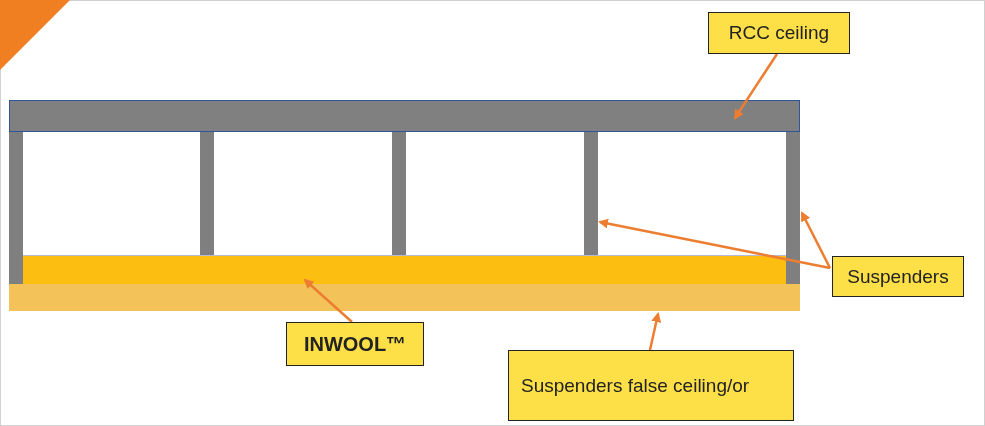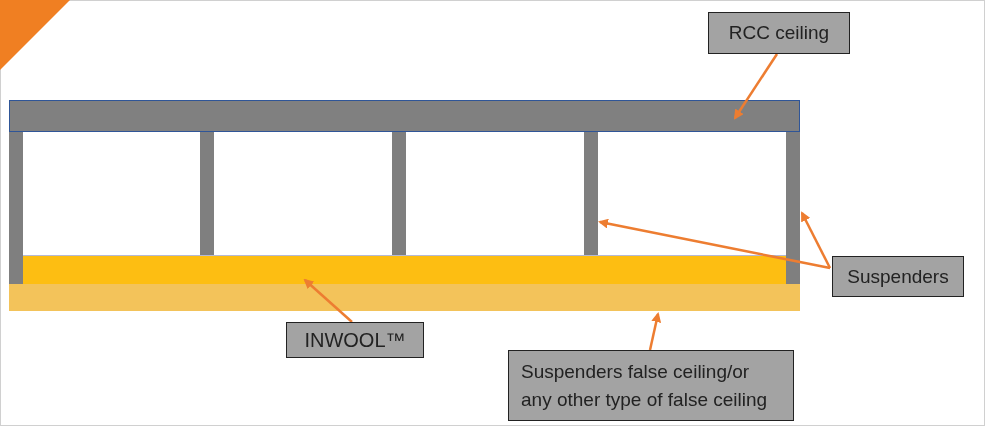--- a/index.html
+++ b/index.html
@@ -7,25 +7,25 @@
          font-family:"Liberation Sans", sans-serif; }
   .frame { position:absolute; left:0; top:0; width:983px; height:424px; border:1px solid #d0d0d0; }
   .corner { position:absolute; left:0; top:0; width:0; height:0;
             border-top:70px solid #f07f22; border-right:70px solid transparent; }
   .beam { position:absolute; left:9px; top:100px; width:789px; height:30px; background:#808080;
           border:1px solid #2f5597; }
   .col { position:absolute; top:132px; width:14px; height:152px; background:#7f7f7f; }
   .wool { position:absolute; left:23px; top:255px; width:763px; height:29px; background:#fdbe12;
           border-top:1px solid #b4b9d6; }
   .false { position:absolute; left:9px; top:284px; width:791px; height:27px; background:#f3c35a; }
-  .label { position:absolute; background:#a3a3a3; border:1.5px solid #222; color:#222;
+  .label { position:absolute; background:#fde047; border:1.5px solid #222; color:#222;
            font-size:19px; display:flex; align-items:center; justify-content:center; box-sizing:border-box; }
   .lbl-rcc { left:708px; top:12px; width:142px; height:42px; }
   .lbl-susp { left:832px; top:256px; width:132px; height:41px;text-align:center; }
-  .lbl-inwool { left:286px; top:322px; width:138px; height:36px; font-weight:normal; font-size:20px; }
+  .lbl-inwool { left:286px; top:322px; width:138px; height:44px; font-weight:bold; font-size:20px; }
   .lbl-false { left:508px; top:350px; width:286px; height:71px; justify-content:flex-start;
                padding-left:12px; line-height:28px; text-align:left; }
   .lbl-false div { white-space:nowrap; }
   svg.arrows { position:absolute; left:0; top:0; }
 </style>
 </head>
 <body>
 
 <div class="frame"></div>
 <div class="corner"></div>
@@ -60,15 +60,14 @@
 </div>
 <div class="label lbl-susp">
   <span>Suspenders</span>
 </div>
 <div class="label lbl-inwool">
   <span>INWOOL™</span>
 </div>
 <div class="label lbl-false">
   <div>
     <div>Suspenders false ceiling/or</div>
-    <div>any other type of false ceiling</div>
   </div>
 </div>
 
 </body></html>

